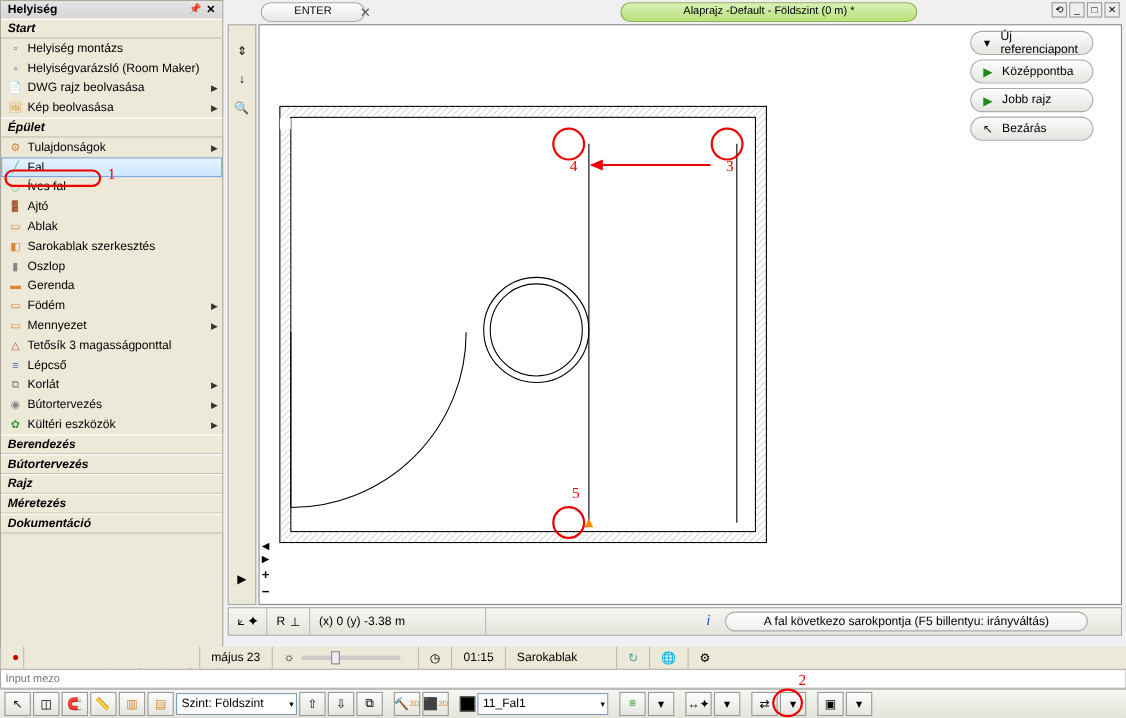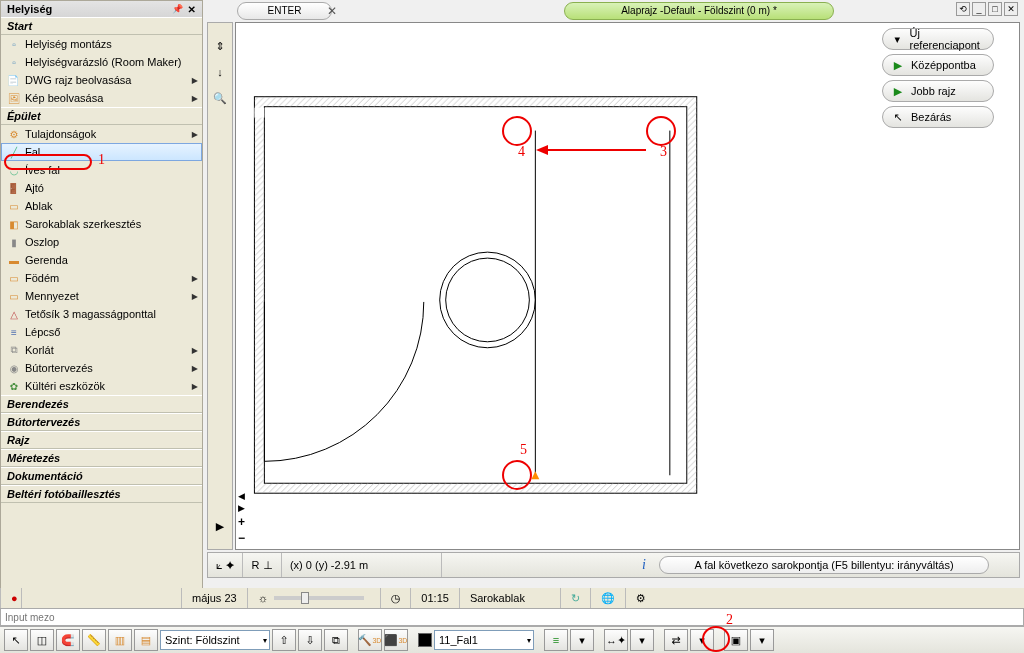--- a/index.html
+++ b/index.html
@@ -163,21 +163,20 @@
       <span class="ico" style="color:#4a9040">✿</span>
       <span>Kültéri eszközök</span>
       <span class="expand">▶</span>
     </div>
 
   <div class="sidebar-section-hdr">Berendezés</div>
   <div class="sidebar-section-hdr">Bútortervezés</div>
   <div class="sidebar-section-hdr">Rajz</div>
   <div class="sidebar-section-hdr">Méretezés</div>
   <div class="sidebar-section-hdr">Dokumentáció</div>
-  <div class="sidebar-section-hdr">Beltéri fotóbaillesztés</div>
 
   <div class="sidebar-tabs">
     <div class="sidebar-tab active">Oldal…</div>
     <div class="sidebar-tab">DC:Ob…</div>
     <div class="sidebar-tab">Tulajd…</div>
     <div class="sidebar-tab">Projek…</div>
   </div>
 </div>
 
 <div class="enter-tab">ENTER</div>
@@ -258,21 +257,21 @@
       <line x1="12" y1="0" x2="12" y2="4"></line>
       <line x1="12" y1="20" x2="12" y2="24"></line>
       <line x1="0" y1="12" x2="4" y2="12"></line>
       <line x1="20" y1="12" x2="24" y2="12"></line>
     </g>
 </svg>
 
 <div class="status-row1">
   <div class="seg">⟀ ✦</div>
   <div class="seg">R<sub>⊥</sub></div>
-  <div class="seg" style="flex:0 0 160px">(x) 0  (y) -2.91 m</div>
+  <div class="seg" style="flex:0 0 160px">(x) 0  (y) -3.38 m</div>
   <div style="flex:1"></div>
   <div style="width:18px;text-align:center;color:#2060c0;font-style:italic;font-family:Georgia;font-size:14px">i</div>
   <div class="info-pill">A fal következo sarokpontja (F5 billentyu: irányváltás)</div>
   <div style="width:30px"></div>
 </div>
 
 <div class="status-row2">
   <div class="seg2" style="width:14px">
       <span style="color:#c00">●</span>
     </div>
@@ -321,21 +320,21 @@
       <span>Szint:  Földszint</span>
     </div>
   <div class="btn">⇧</div>
   <div class="btn">⇩</div>
   <div class="btn">⧉</div>
   <div style="width:6px"></div>
   <div class="btn" style="color:#d88a30">🔨<sub style="font-size:7px">3D</sub></div>
   <div class="btn" style="color:#d88a30">⬛<sub style="font-size:7px">3D</sub></div>
   <div style="width:6px"></div>
   <div style="width:14px;height:14px;background:#000;border:1px solid #666"></div>
-  <div class="combo" style="width:100px">
+  <div class="combo" style="width:119px">
       <span>11_Fal1</span>
     </div>
   <div style="width:6px"></div>
   <div class="btn" style="color:#1a8a1a">≡</div>
   <div class="btn">▾</div>
   <div style="width:6px"></div>
   <div class="btn">↔✦</div>
   <div class="btn">▾</div>
   <div style="width:6px"></div>
   <div class="btn">⇄</div>

